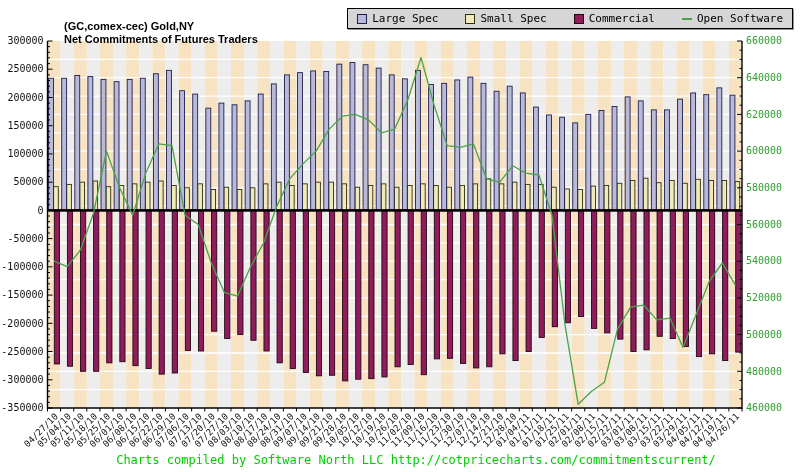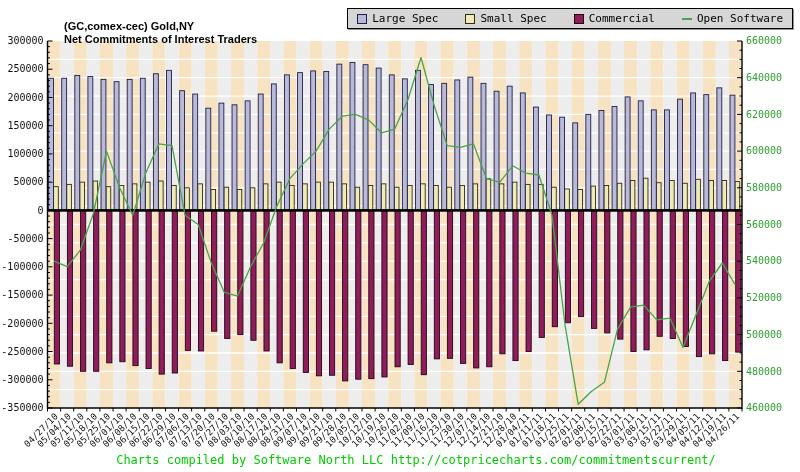--- a/index.html
+++ b/index.html
@@ -519,21 +519,21 @@
           <text x="687.5" y="417" transform="rotate(-45 687.5 417)">03/29/11</text>
           <text x="700.6" y="417" transform="rotate(-45 700.6 417)">04/05/11</text>
           <text x="713.7" y="417" transform="rotate(-45 713.7 417)">04/12/11</text>
           <text x="726.8" y="417" transform="rotate(-45 726.8 417)">04/19/11</text>
           <text x="739.9" y="417" transform="rotate(-45 739.9 417)">04/26/11</text>
         </g>
       </svg></div>
 
   <div id="title">
     <div>(GC,comex-cec) Gold,NY</div>
-    <div>Net Commitments of Interest Traders</div>
+    <div>Net Commitments of Futures Traders</div>
   </div>
 
   <div id="legend">
     <span class="li">
       <span class="sw" style="background: rgb(185, 185, 216); border-color: rgb(31, 31, 78);"></span>
       <span>Large Spec</span>
     </span>
     <span class="li">
       <span class="sw" style="background: rgb(240, 234, 184); border-color: rgb(46, 46, 14);"></span>
       <span>Small Spec</span>

